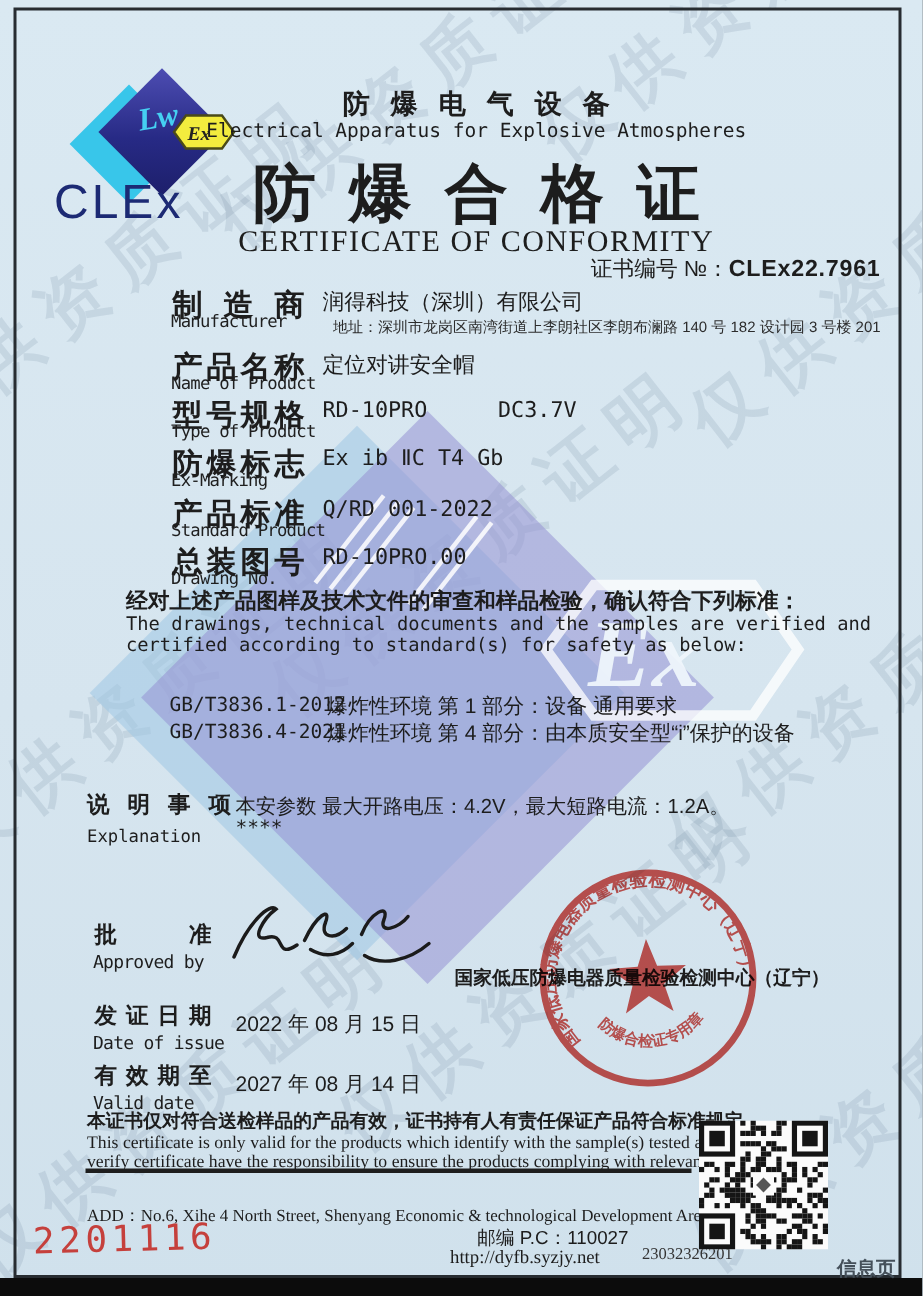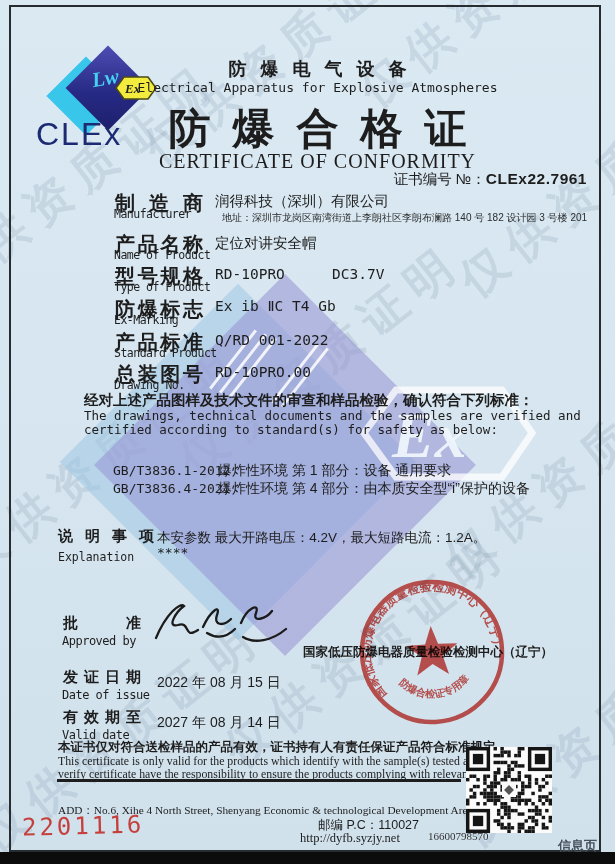--- a/index.html
+++ b/index.html
@@ -242,21 +242,21 @@
 
   <div class="disc-zh">本证书仅对符合送检样品的产品有效，证书持有人有责任保证产品符合标准规定。</div>
   <div class="disc-en">This certificate is only valid for the products which identify with the sample(s) tested and
 verify certificate have the responsibility to ensure the products complying with relevant standard(s).</div>
   <div class="rule"></div>
 
   <div class="addr-en">ADD：No.6, Xihe 4 North Street, Shenyang Economic &amp; technological Development Area, Liaoning, China</div>
   <div class="pc">邮编 P.C：110027</div>
   <div class="email">E-mail：gjdyfb@163.com</div>
   <div class="site">http://dyfb.syzjy.net</div>
-  <div class="refno">16600798570</div>
+  <div class="refno">23032326201</div>
   <div class="serial">2201116</div>
 
   <div class="qr"><svg width="86" height="86" viewBox="0 0 86 86">
         <rect width="86" height="86" fill="#fbfbfb"></rect>
         <rect x="27.52" y="0.00" width="3.44" height="3.44" fill="#151515"></rect>
         <rect x="34.40" y="0.00" width="3.44" height="3.44" fill="#151515"></rect>
         <rect x="51.60" y="0.00" width="3.44" height="3.44" fill="#151515"></rect>
         <rect x="55.04" y="0.00" width="3.44" height="3.44" fill="#151515"></rect>
         <rect x="34.40" y="3.44" width="3.44" height="3.44" fill="#151515"></rect>
         <rect x="37.84" y="3.44" width="3.44" height="3.44" fill="#151515"></rect>

